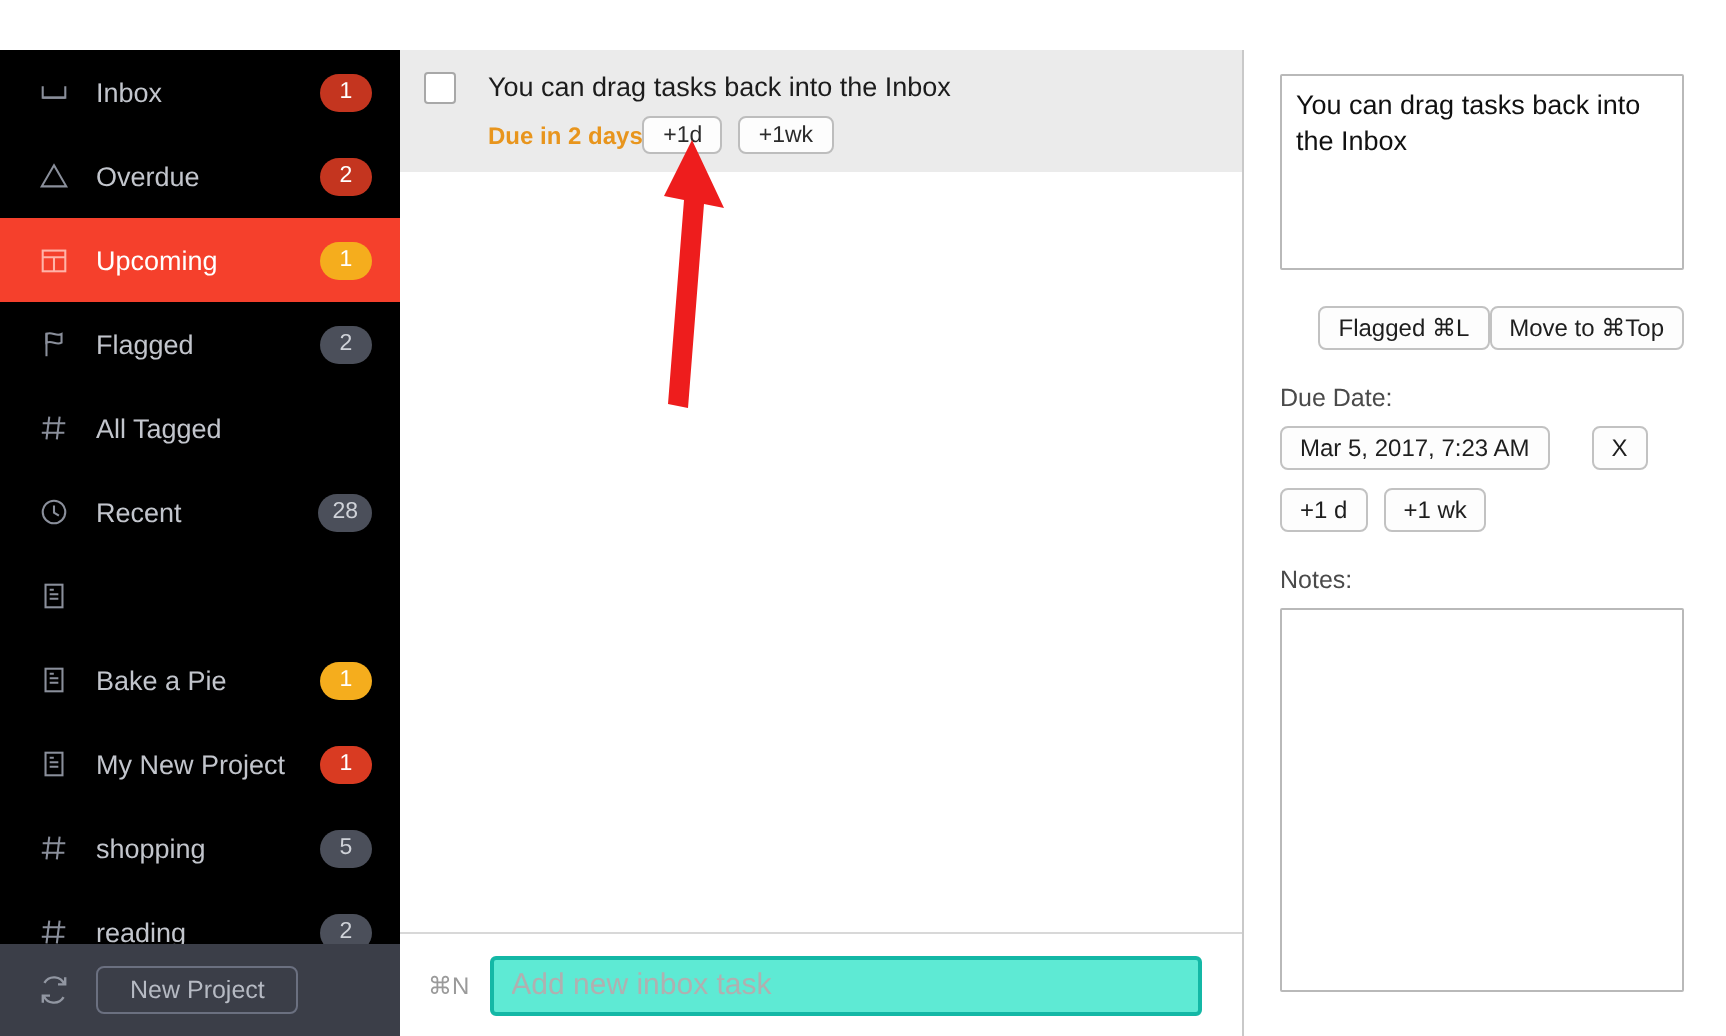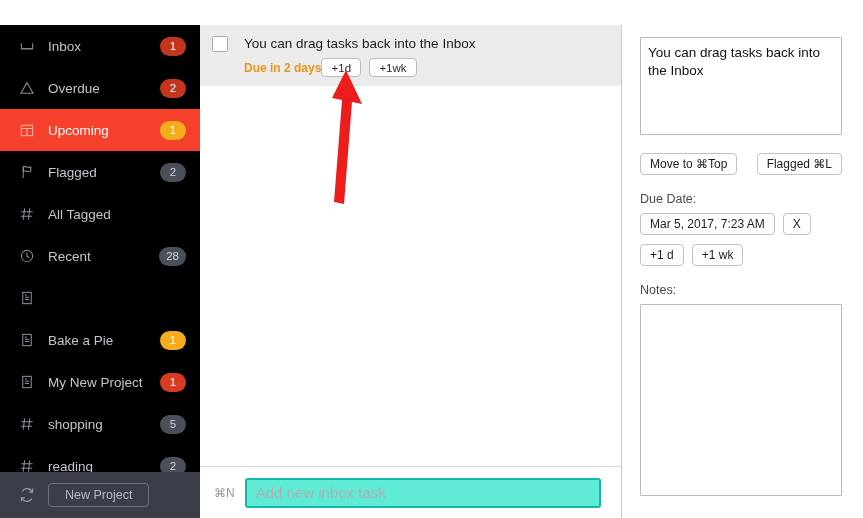--- a/index.html
+++ b/index.html
@@ -208,21 +208,21 @@
     color: #1e1e1e;
     display: inline-flex; align-items: center; justify-content: center;
   }
   #flagged-btn { margin-left: auto; }
   .insp-label {
     font-size: 12.5px;
     color: #4a4a4a;
     margin-top: 17px;
     margin-bottom: 7px;
   }
-  #due-row { display: flex; align-items: center; gap: 8px; }
+  #due-row { display: flex; align-items: center; gap: 21px; }
   #due-chips { display: flex; align-items: center; gap: 8px; margin-top: 9px; }
   #notes-box {
     width: 202px; height: 192px;
     border: 1px solid #b9b9b9;
     border-radius: 1px;
     background: #ffffff;
   }
 
   
   #arrow-annotation {
@@ -377,22 +377,22 @@
     <div id="addbar">
       <span id="addbar-shortcut">⌘N</span>
       <input id="add-task-input" type="text" placeholder="Add new inbox task" style="">
     </div>
   </div>
 
   <div id="inspector">
     <div id="insp-title-box">You can drag tasks back into the Inbox</div>
 
     <div id="insp-actions">
+      <div class="insp-btn" id="flagged-btn">Flagged ⌘L</div>
       <div class="insp-btn" id="move-top-btn">Move to ⌘Top</div>
-      <div class="insp-btn" id="flagged-btn">Flagged ⌘L</div>
     </div>
 
     <div class="insp-label">Due Date:</div>
     <div id="due-row">
       <div class="insp-btn">Mar 5, 2017, 7:23 AM</div>
       <div class="insp-btn">X</div>
     </div>
     <div id="due-chips">
         <div class="insp-btn">+1 d</div>
         <div class="insp-btn">+1 wk</div>

